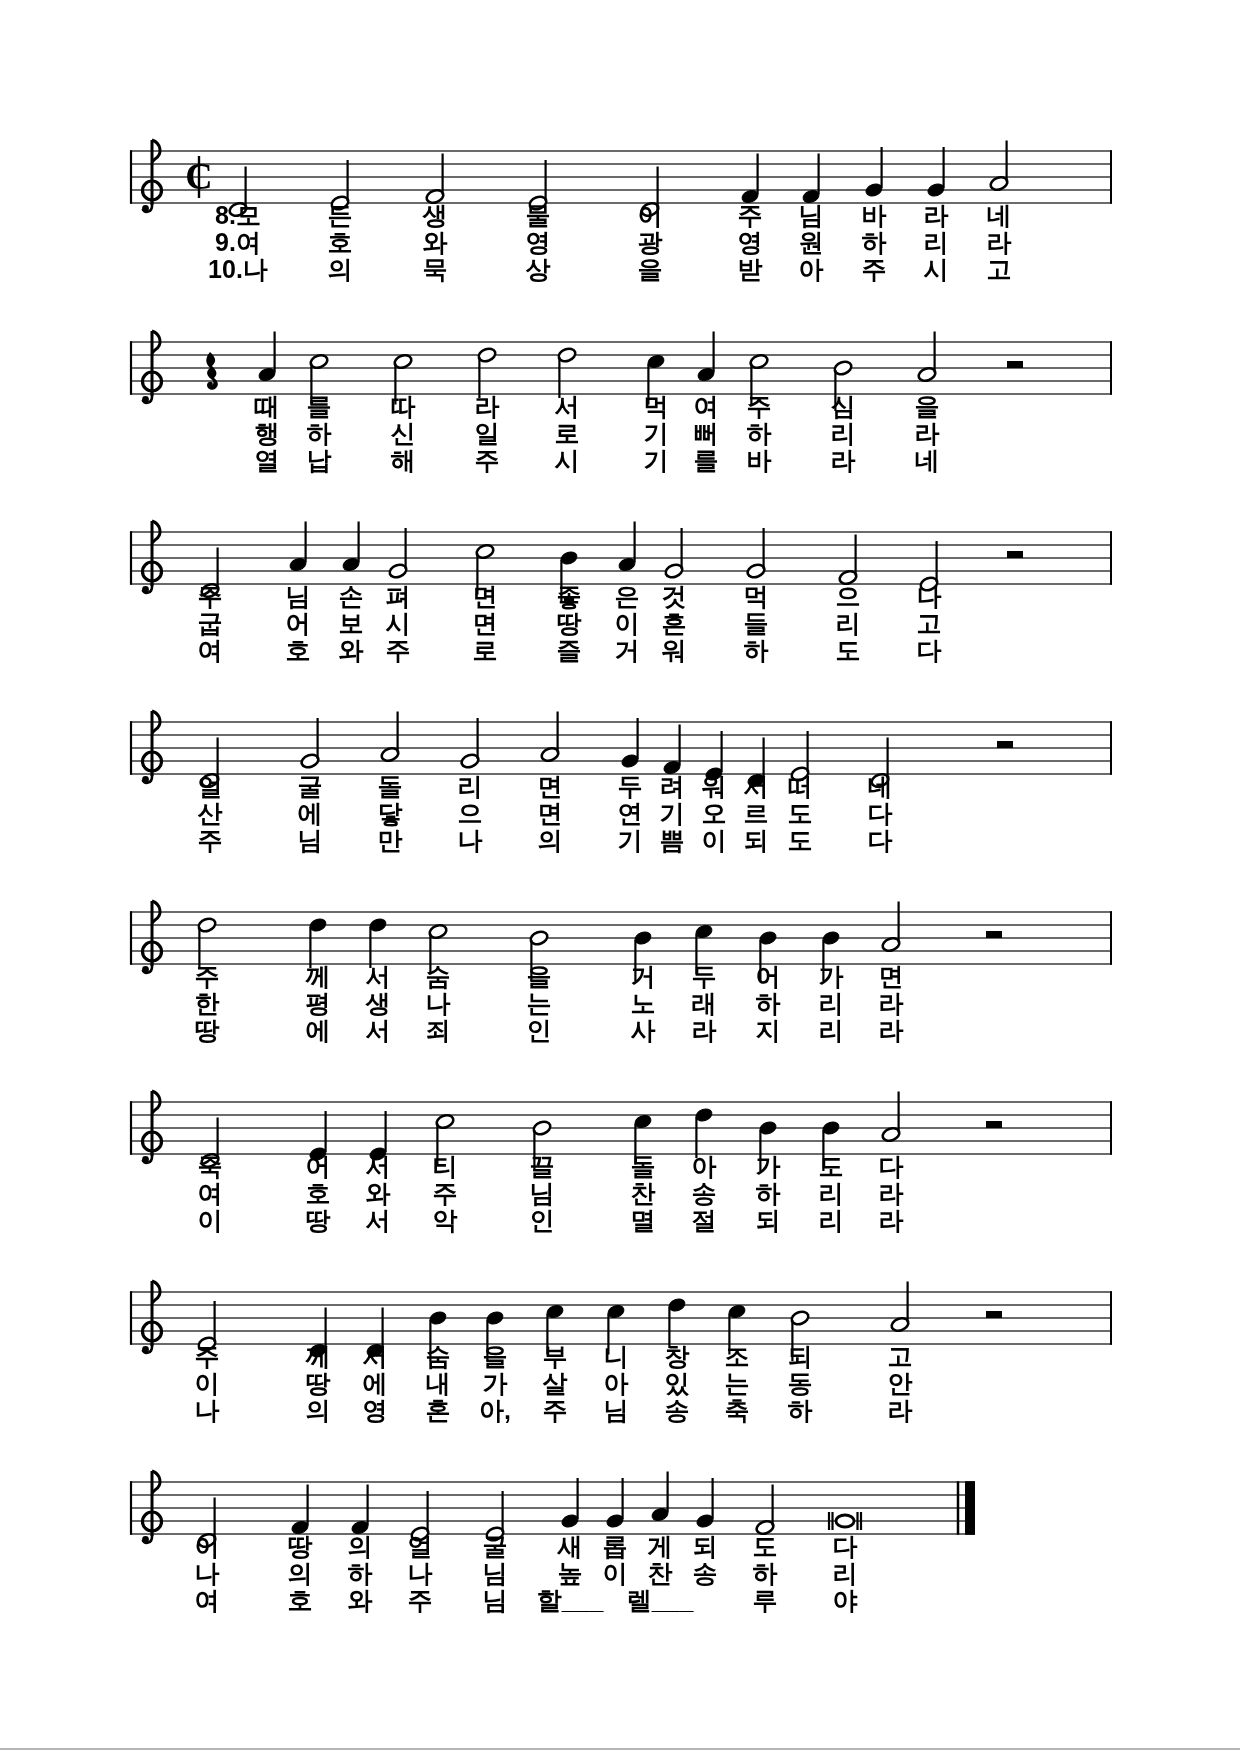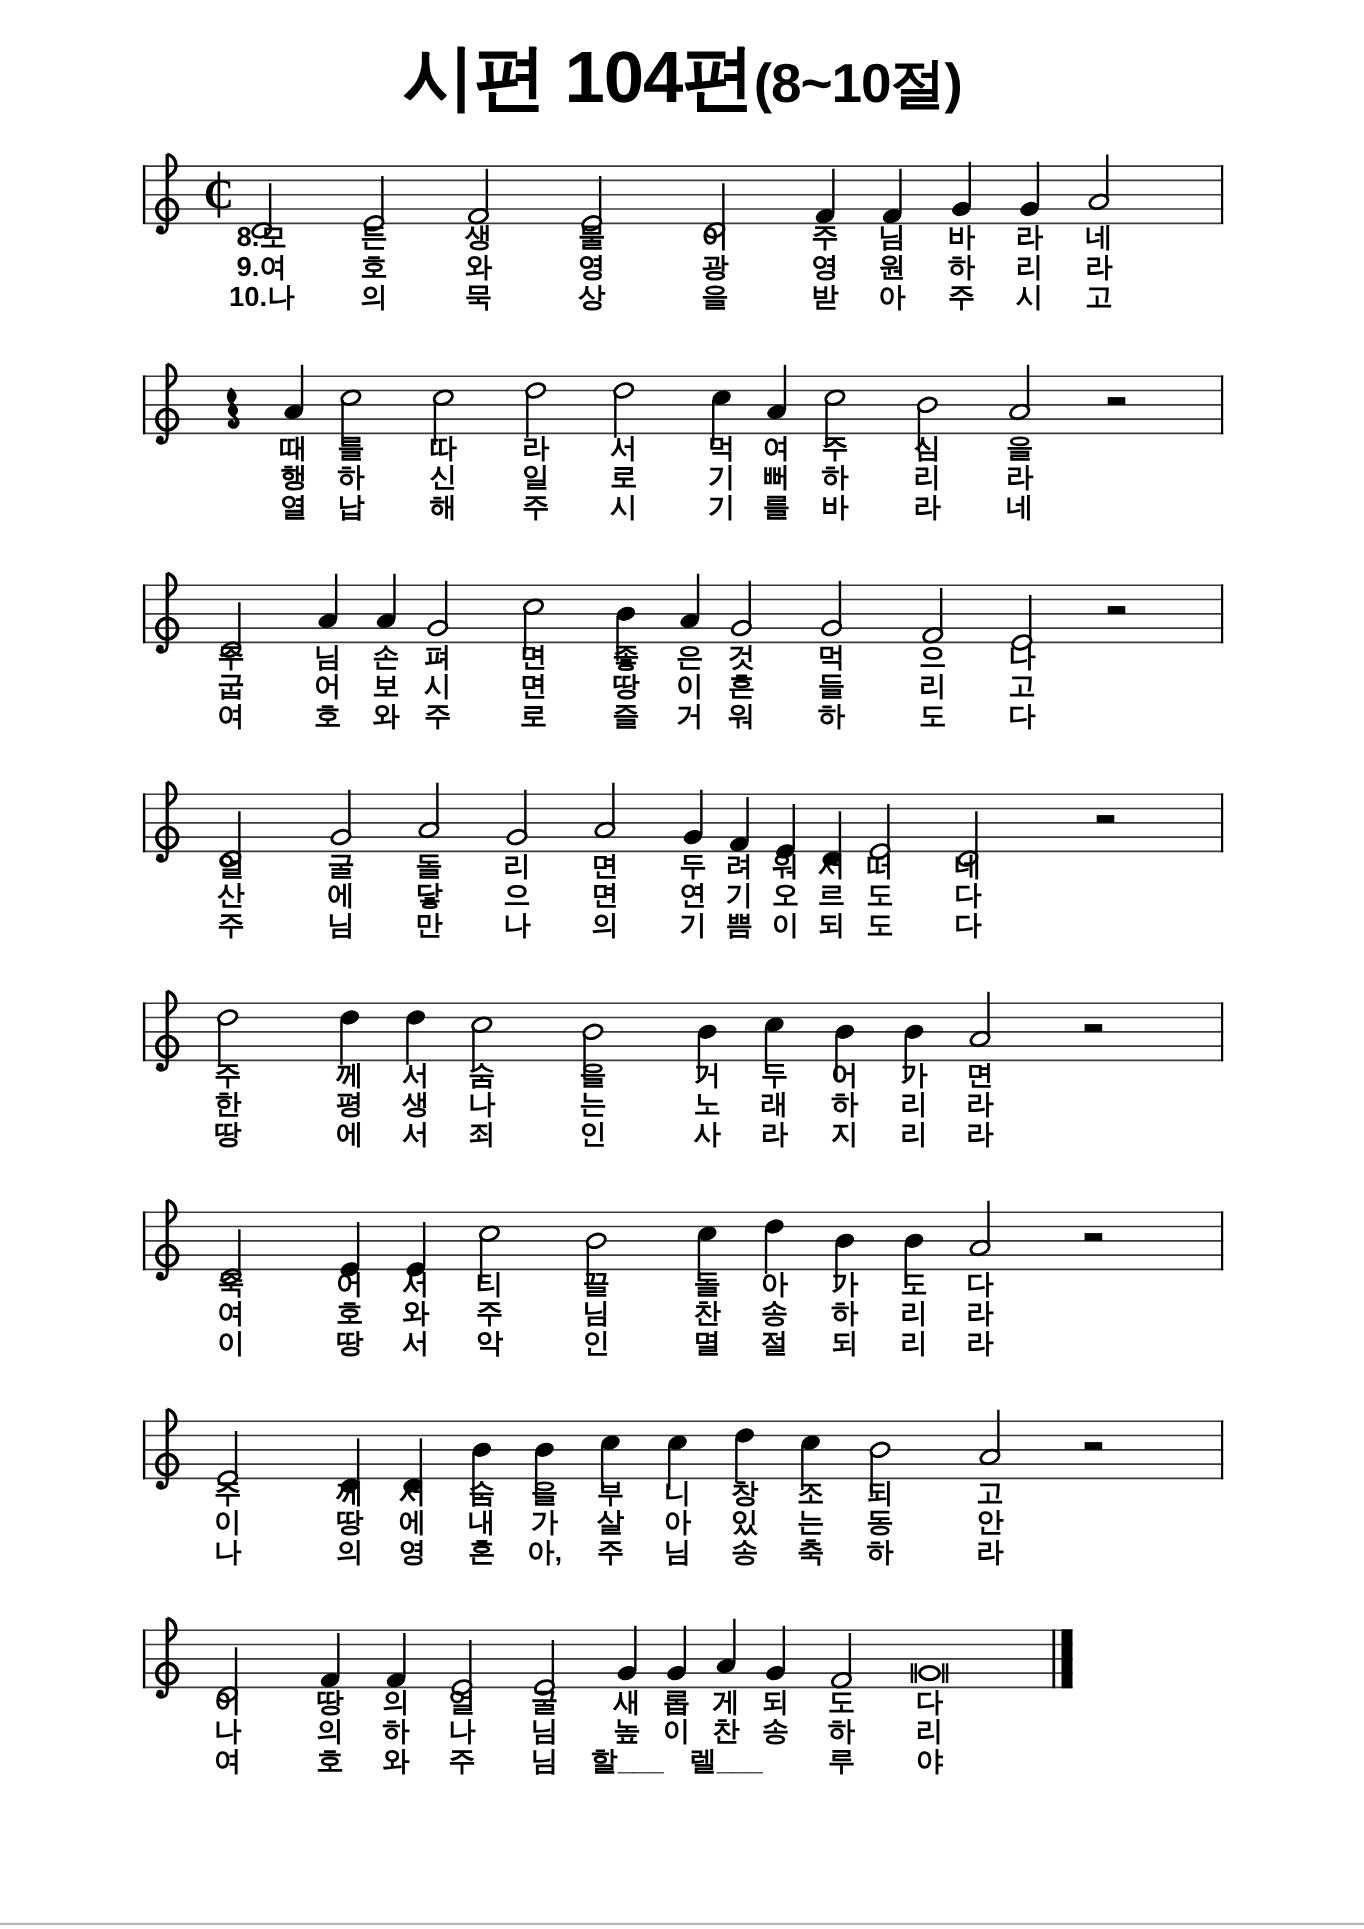--- a/index.html
+++ b/index.html
@@ -30,23 +30,20 @@
   }
   text.cuttime{
     font-family:"Liberation Serif","DejaVu Serif",serif;
     font-weight:700;font-size:38px;fill:#000;
   }
 </style>
 </head>
 <body>
 
 <div id="page">
-  <div id="title">
-    <span class="main">시편 104편</span><span class="sub">(8~10절)</span>
-  </div>
   <div id="score">
       <svg width="1240" height="205" style="top: 96px;">
         <line x1="130" y1="55" x2="1112" y2="55" stroke="#3a3a3a" stroke-width="1.5"></line>
         <line x1="130" y1="68" x2="1112" y2="68" stroke="#3a3a3a" stroke-width="1.5"></line>
         <line x1="130" y1="81" x2="1112" y2="81" stroke="#3a3a3a" stroke-width="1.5"></line>
         <line x1="130" y1="94" x2="1112" y2="94" stroke="#3a3a3a" stroke-width="1.5"></line>
         <line x1="130" y1="107" x2="1112" y2="107" stroke="#3a3a3a" stroke-width="1.5"></line>
         <line x1="131" y1="54.3" x2="131" y2="107.7" stroke="#000000" stroke-width="2.2"></line>
         <line x1="1111" y1="54.3" x2="1111" y2="107.7" stroke="#000000" stroke-width="2"></line>
         <g transform="translate(152,55)">

